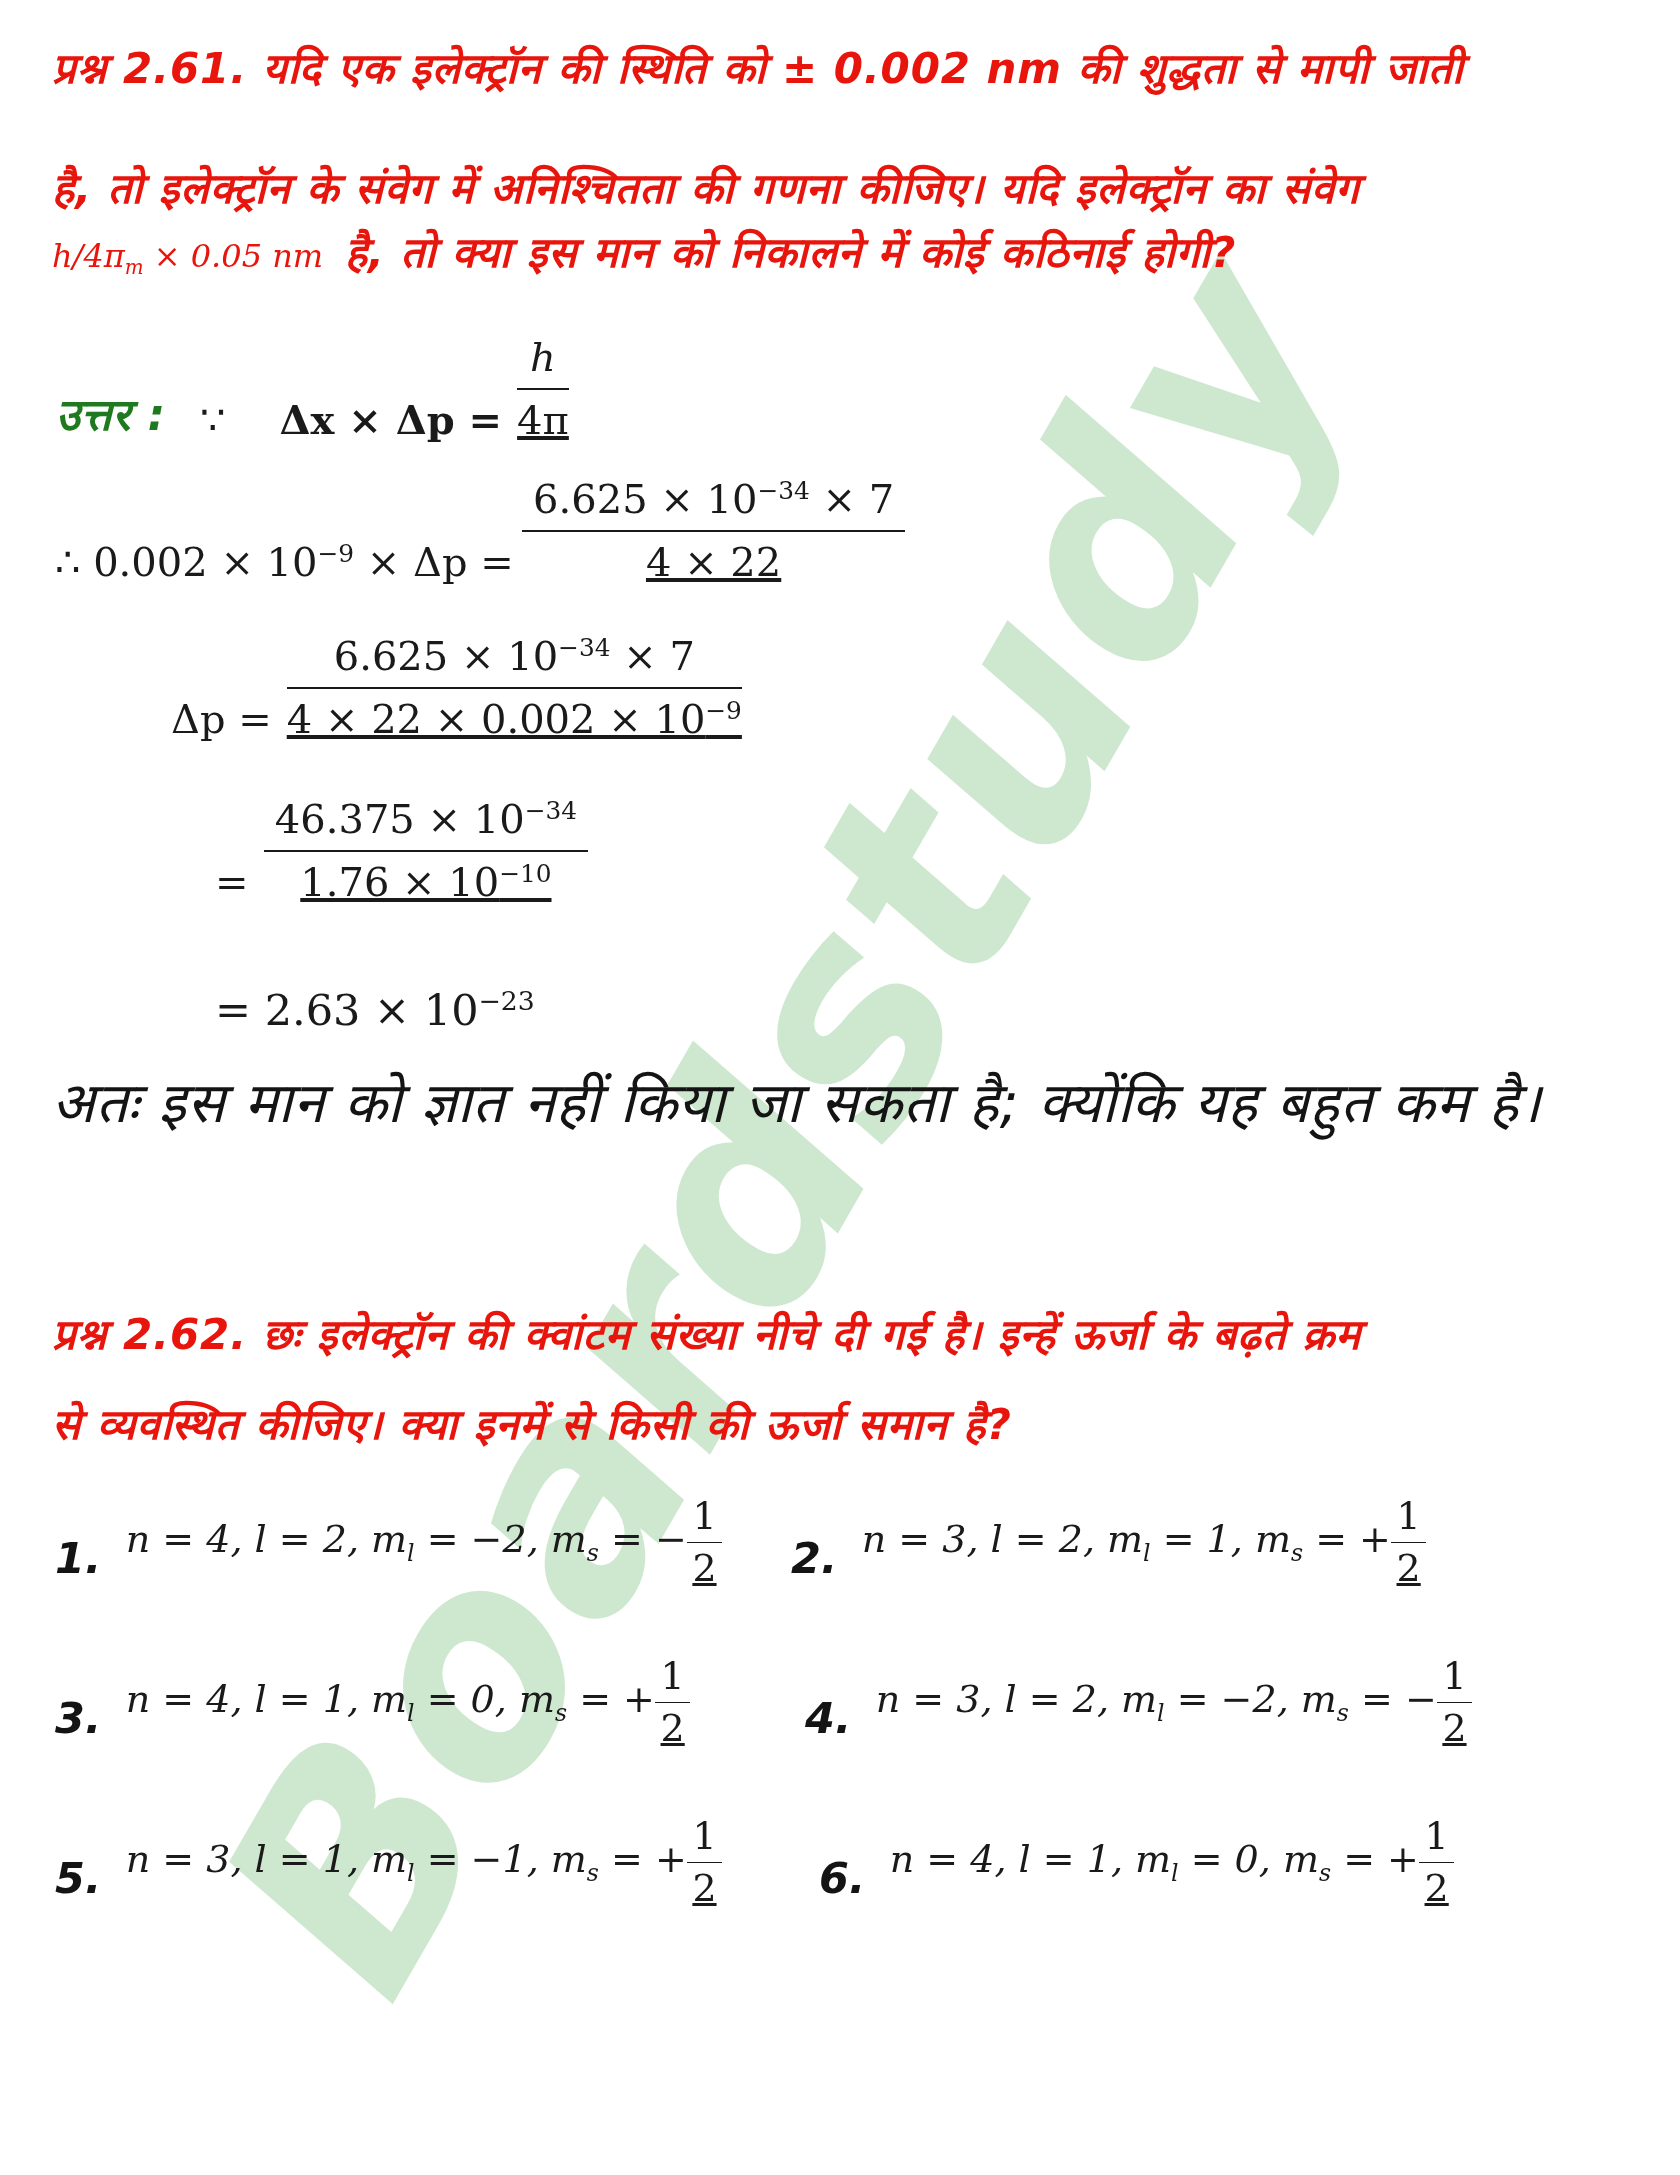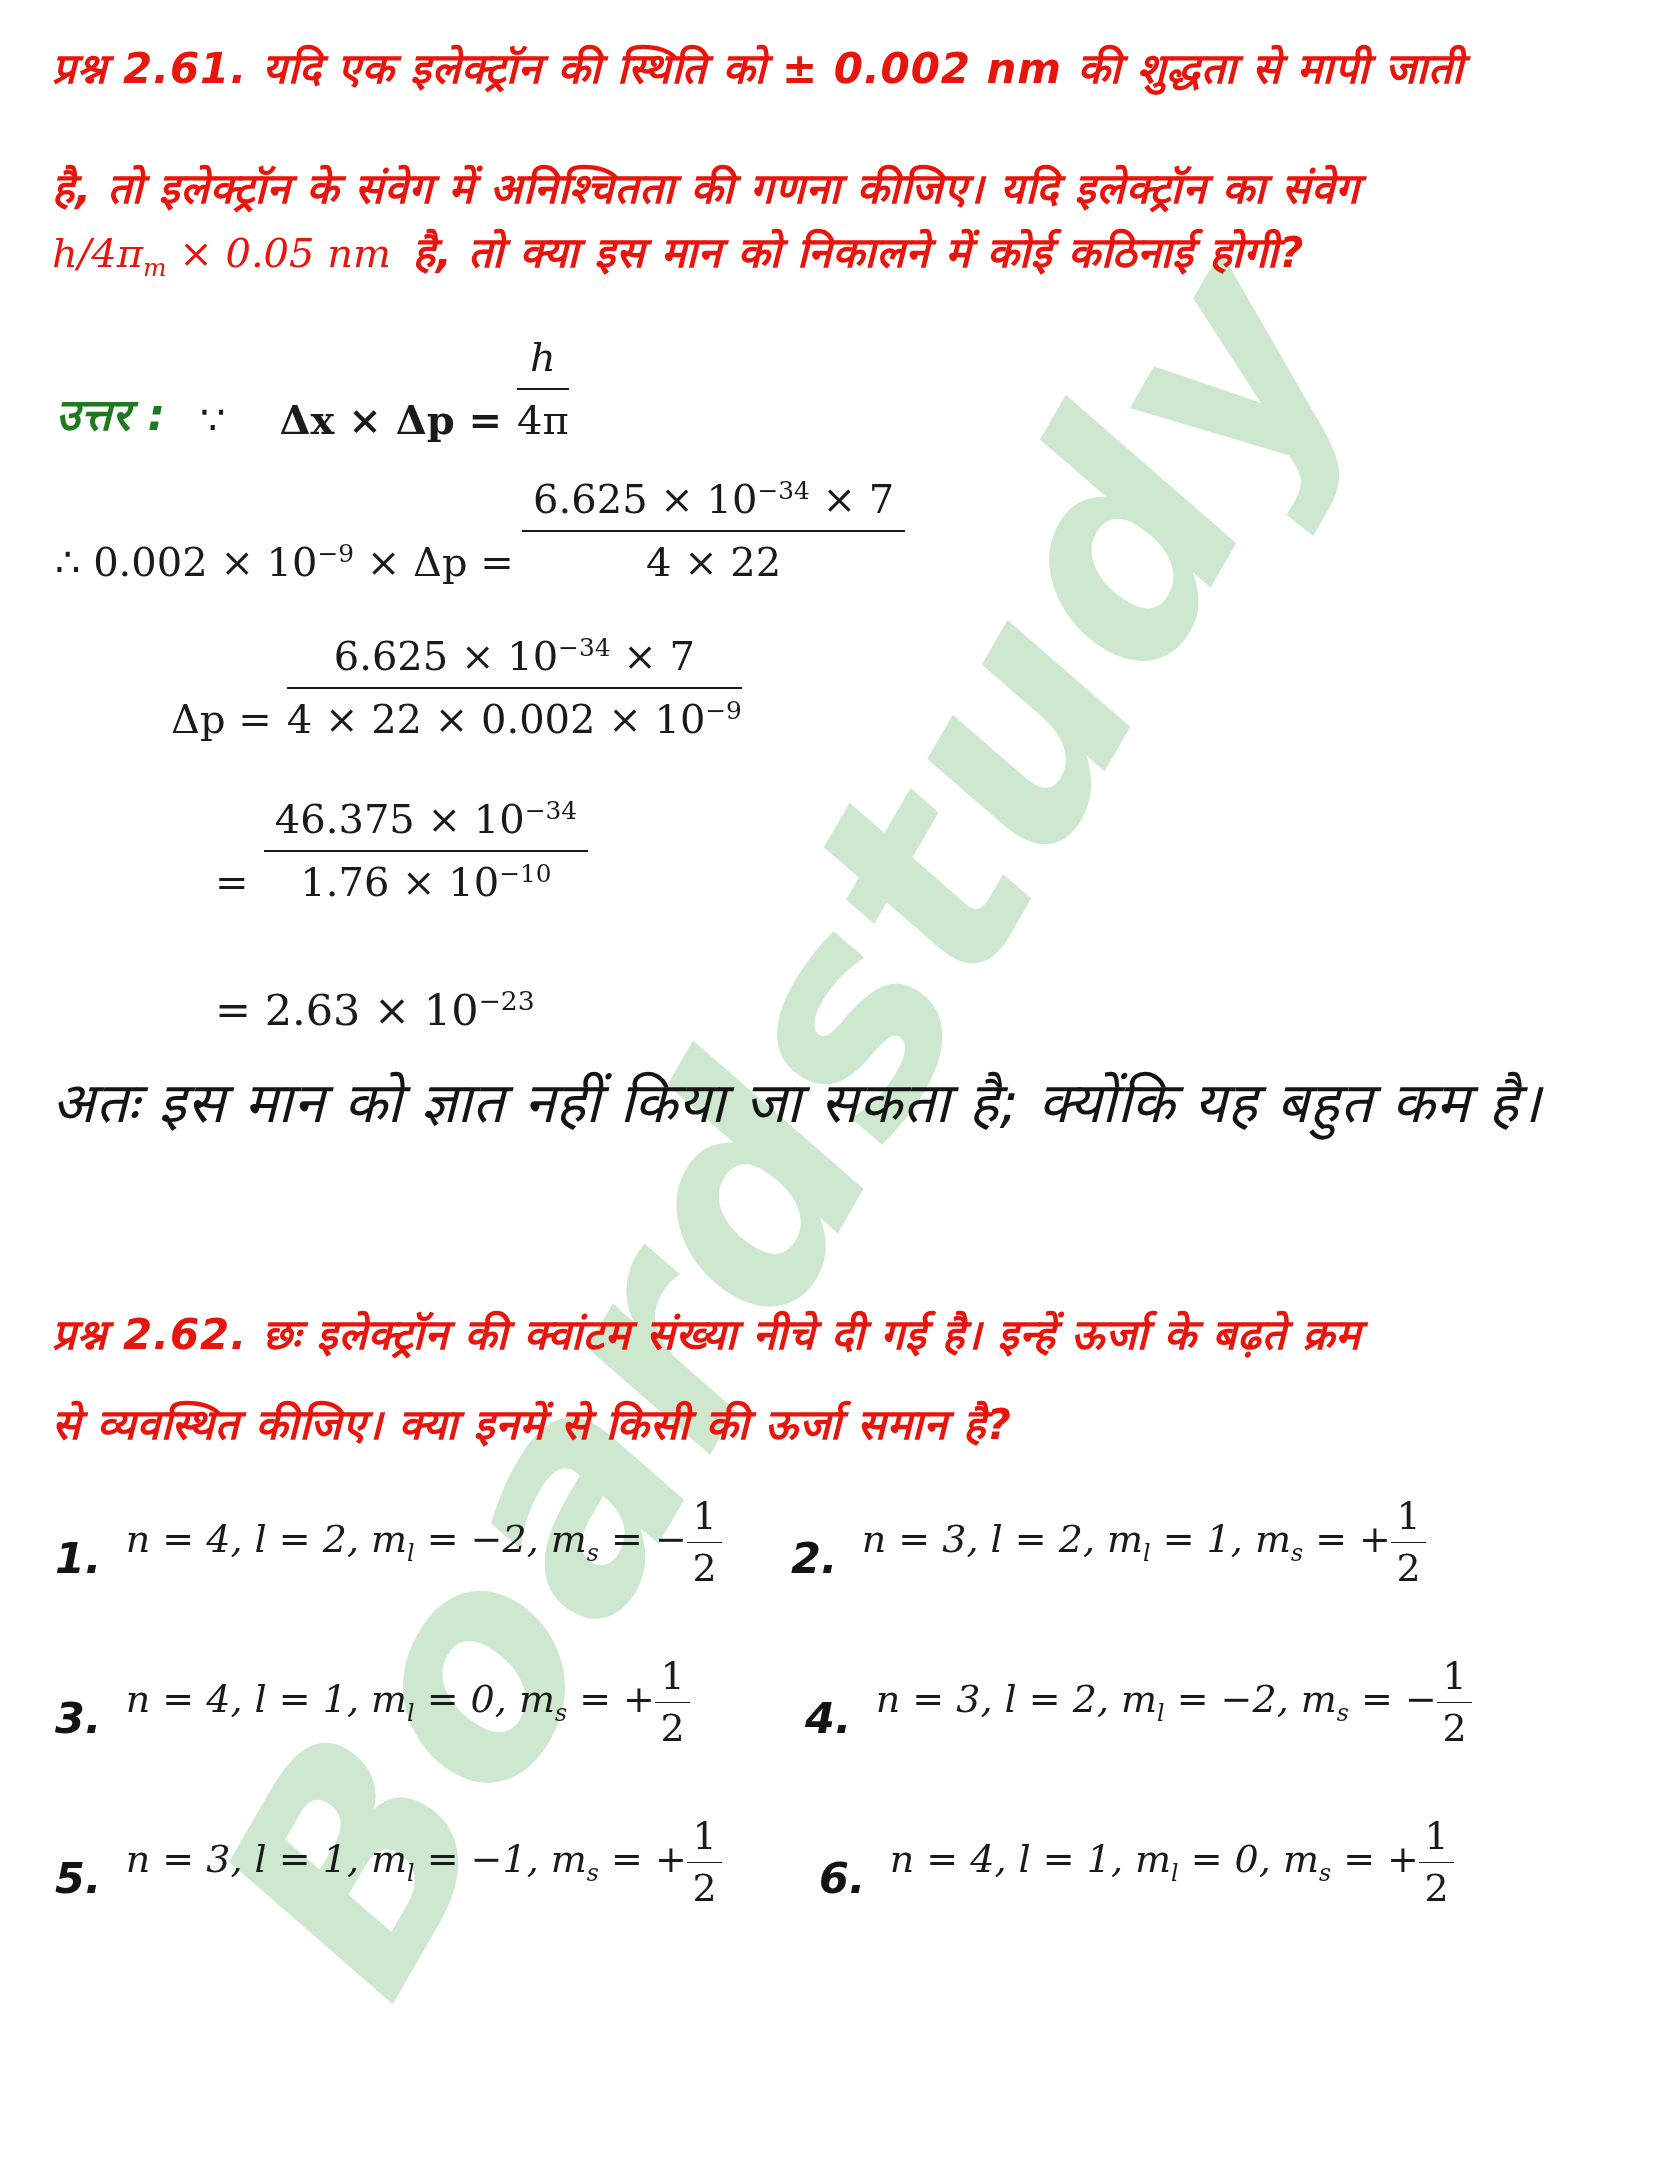--- a/index.html
+++ b/index.html
@@ -46,21 +46,21 @@
     font-size:44px;
     font-weight:bold;
     font-style:italic;
     letter-spacing:0.9px;
   }
   .eqrow { position:absolute; z-index:1; display:flex; align-items:flex-end; gap:15px; }
   .eq-text { font-family:"DejaVu Serif", serif; font-size:40px; color:#1a1a1a; white-space:nowrap; }
   .eq-text .var { font-style:italic; }
   .frac { display:inline-block; vertical-align:middle; text-align:center; line-height:1.15; }
   .frac .top { display:block; padding:0 11.3px 7.5px; border-bottom:2.8px solid currentColor; }
-  .frac .bot { display:block; padding-top:7.5px; }
+  .frac .bot { display:block; padding-top:7.5px;text-decoration:underline; }
   .frac-sm .top { padding:0 5.6px 3.8px; border-bottom-width:1.9px; }
   .frac-sm .bot { padding-top:3.8px; }
   sup { font-size:62%; vertical-align:super; }
   sub { font-size:62%; vertical-align:sub; }
   .item { position:absolute; z-index:1; display:flex; align-items:center; gap:24.5px; }
   .item-no {
     font-size:43px; font-weight:bold; font-style:italic;
     color:#141414; transform:translateY(15px);
   }
   .item-math { font-family:"DejaVu Serif", serif; font-size:38px; font-style:italic; color:#1a1a1a; white-space:nowrap; }
@@ -70,21 +70,21 @@
 <body>
 
 <div class="page">
 
   <div class="watermark">Boardstudy</div>
 
   <div class="block hindi-red" style="left:52px; top:38px;">प्रश्न 2.61. यदि एक इलेक्ट्रॉन की स्थिति को ± 0.002 nm की शुद्धता से मापी जाती</div>
   <div class="block hindi-red" style="left:52px; top:130px;margin-top:28px;">है, तो इलेक्ट्रॉन के संवेग में अनिश्चितता की गणना कीजिए। यदि इलेक्ट्रॉन का संवेग</div>
 
   <div class="block" style="left:52px; top:222px;">
-    <span class="math-red" style="font-size:40px;"><span>h/4π</span><sub>m</sub><span> × 0.05 nm</span></span>
+    <span class="math-red" style="font-size:32px;"><span>h/4π</span><sub>m</sub><span> × 0.05 nm</span></span>
     <span class="hindi-red" style="margin-left:17px;">है, तो क्या इस मान को निकालने में कोई कठिनाई होगी?</span>
   </div>
 
   <div class="eqrow" style="left:56px; top:334px;">
     <span class="answer-label">उत्तर :</span>
     <span class="eq-text" style="margin-left:19px;">∵</span>
     <span class="eq-text var" style="margin-left:39px;font-weight:bold;">Δx × Δp =</span>
     <span class="frac eq-text">
         <span class="top var">h</span>
         <span class="bot">4π</span>

